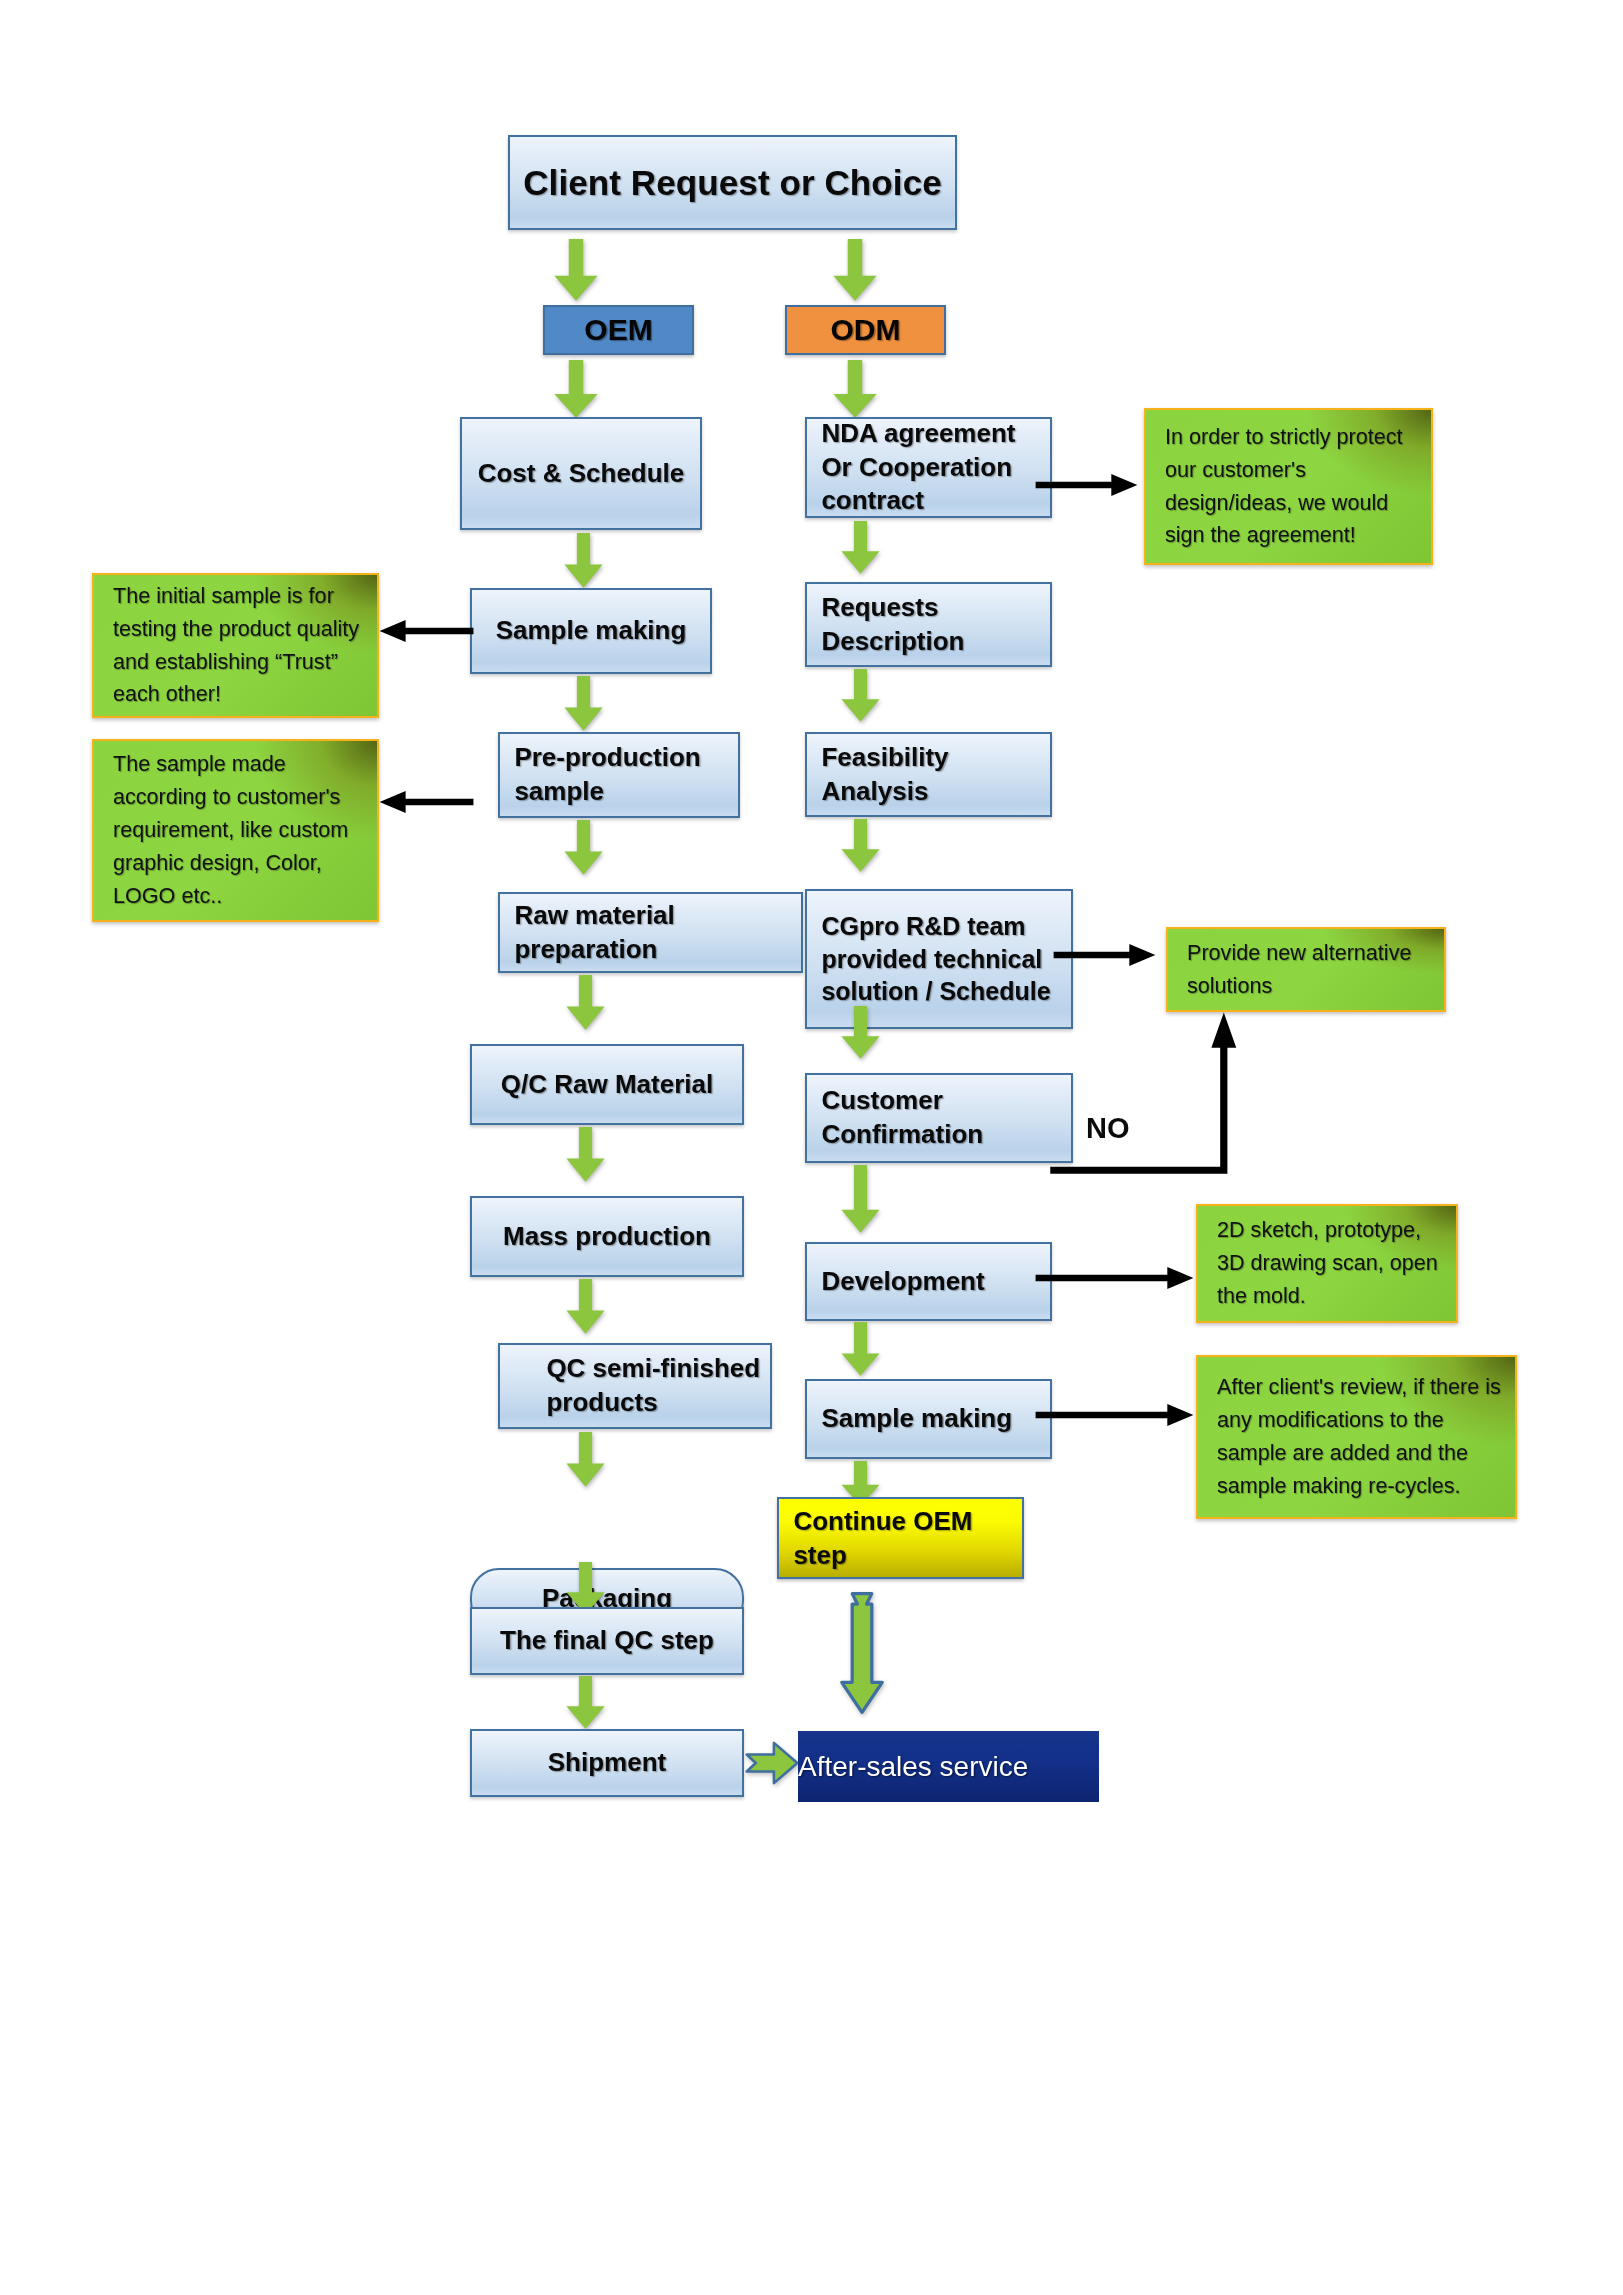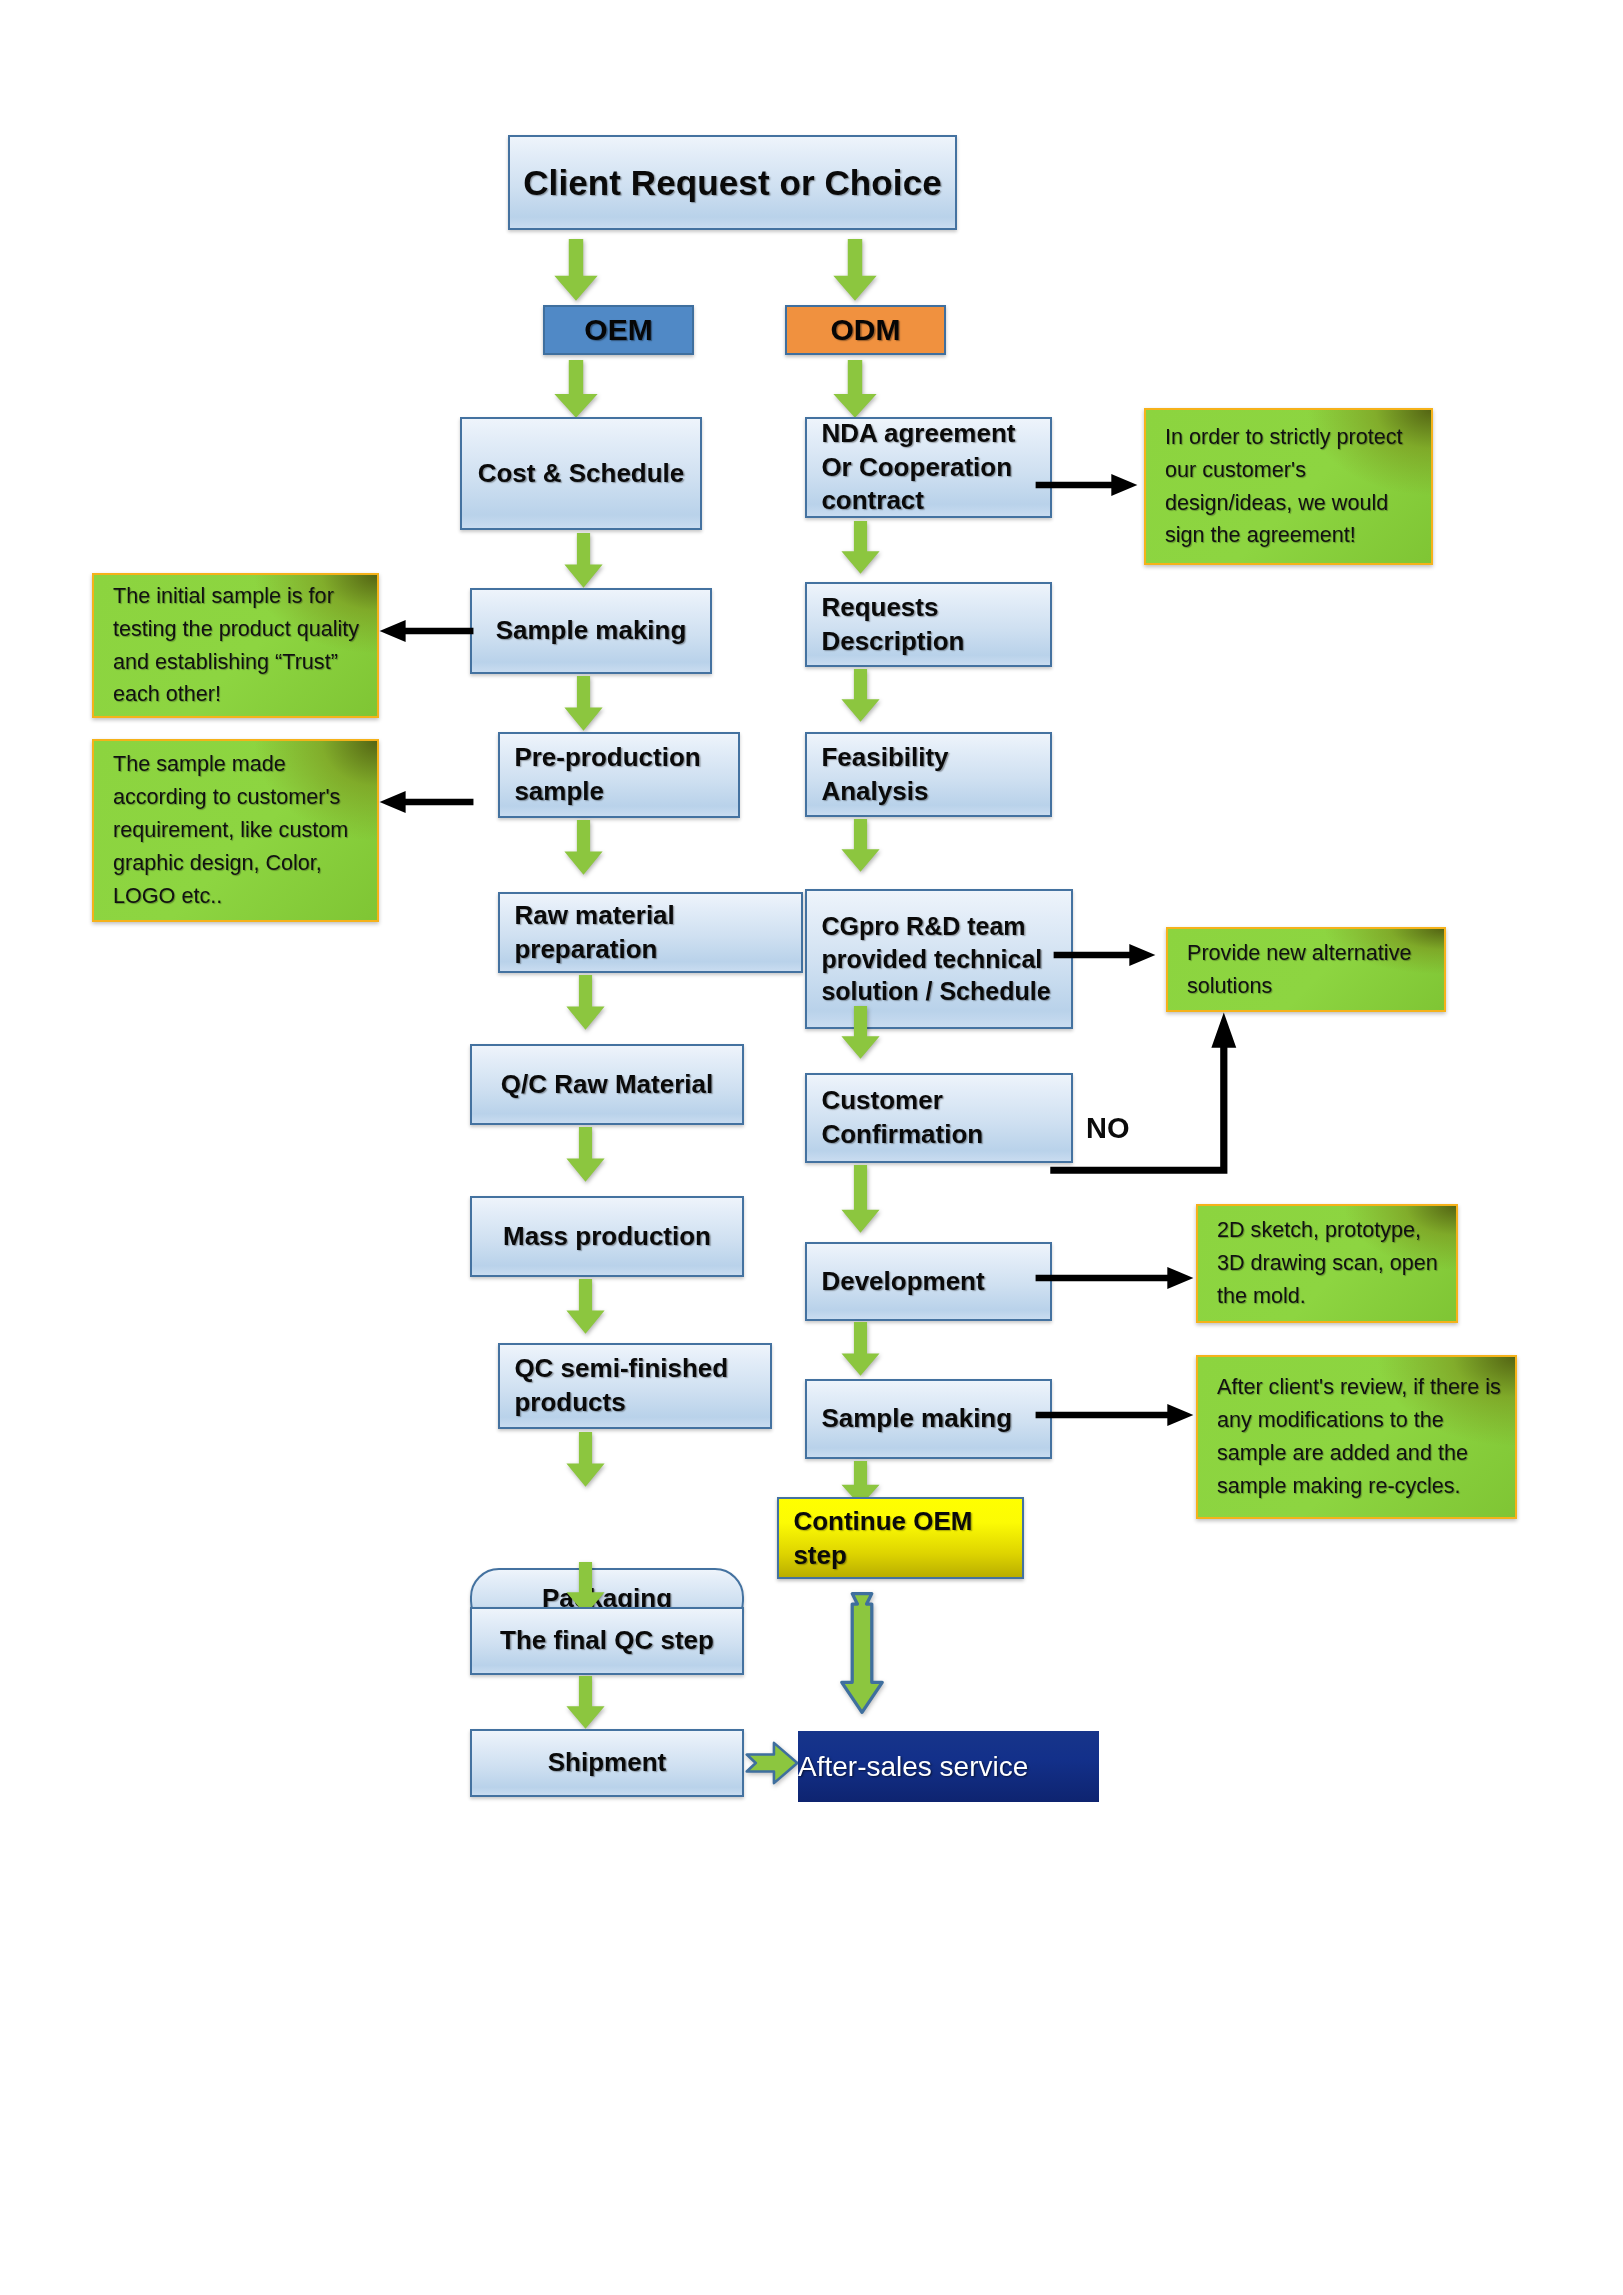--- a/index.html
+++ b/index.html
@@ -208,21 +208,21 @@
   <div class="pbox step align-c" style="left:470px;top:1196px;width:274px;height:81px;">
     <span class="txt">Mass production</span>
   </div>
 
   <div class="garrow" style="left:565px;top:1279px;width:41px;height:56px;">
     <svg width="41" height="56" viewBox="0 0 62 85">
         <polygon points="21,0 41,0 41,48 60,48 31,83 2,48 21,48" fill="#8cc63f"></polygon>
       </svg>
   </div>
 
-  <div class="pbox step align-l" style="left:470px;top:1343px;width:274px;height:86px;">
+  <div class="pbox step align-l" style="left:470px;top:1343px;width:274px;height:86px;padding-left:32px;">
     <span class="txt"><span>QC semi-finished</span><br><span>products</span></span>
   </div>
 
   <div class="garrow" style="left:565px;top:1432px;width:41px;height:56px;">
     <svg width="41" height="56" viewBox="0 0 62 85">
         <polygon points="21,0 41,0 41,48 60,48 31,83 2,48 21,48" fill="#8cc63f"></polygon>
       </svg>
   </div>
 
   <div class="pbox step align-c" style="left:470px;top:1568px;width:274px;height:62px;border-radius:29px;">

